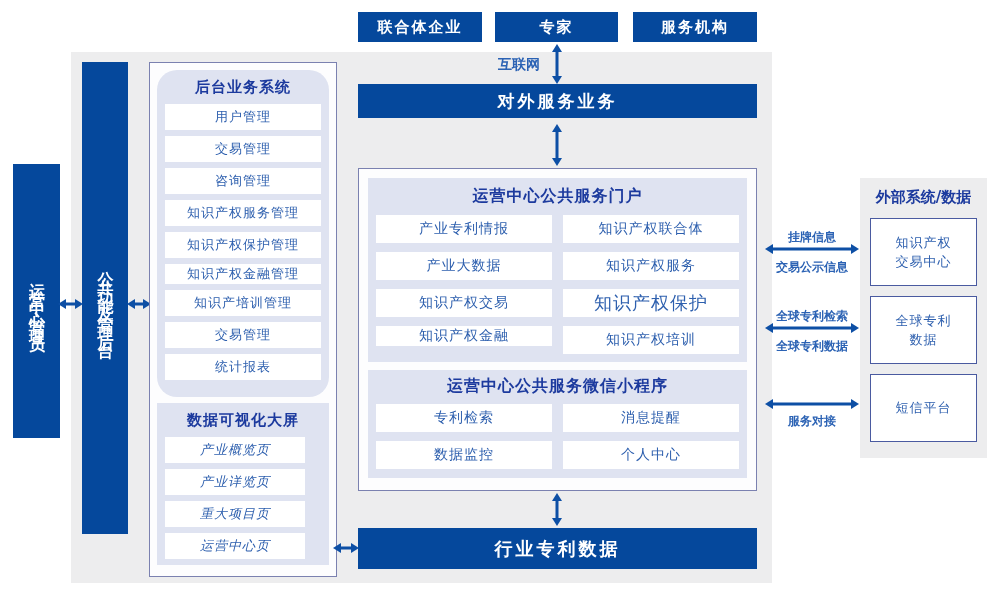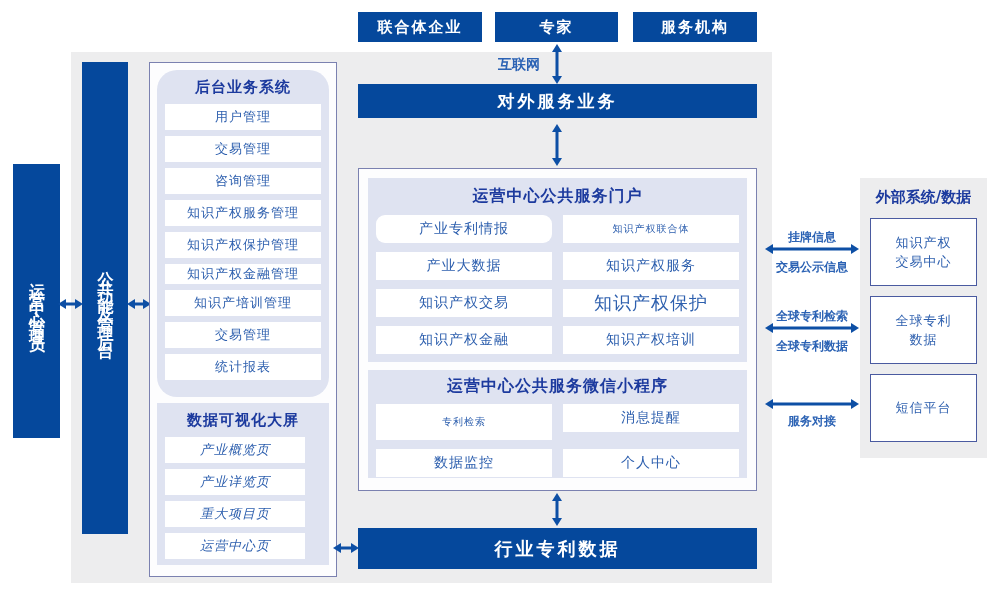--- a/index.html
+++ b/index.html
@@ -161,35 +161,35 @@
     <div class="item" style="height:26px;margin-bottom:6px;">重大项目页</div>
     <div class="item" style="height:26px;">运营中心页</div>
   </div>
 </div>
 
 <div class="abs container" style="left:358px;top:168px;width:399px;height:323px;"></div>
 
 <div class="abs panel" style="left:368px;top:178px;width:379px;height:184px;">
   <div class="panel-title" style="font-size:16px;">运营中心公共服务门户</div>
   <div style="padding:8px 8px 0 8px;display:grid;grid-template-columns:1fr 1fr;gap:9px 11px;">
-    <div class="item" style="height:28px;font-size:14px;border-radius:9px;">产业专利情报</div>
-    <div class="item" style="height:28px;font-size:10px;">知识产权联合体</div>
+    <div class="item" style="height:28px;font-size:14px;">产业专利情报</div>
+    <div class="item" style="height:28px;font-size:14px;">知识产权联合体</div>
     <div class="item" style="height:28px;font-size:14px;">产业大数据</div>
     <div class="item" style="height:28px;font-size:14px;">知识产权服务</div>
     <div class="item" style="height:28px;font-size:14px;">知识产权交易</div>
     <div class="item" style="height:28px;font-size:18px;">知识产权保护</div>
-    <div class="item" style="height:28px;font-size:14px;">知识产权金融</div>
+    <div class="item" style="height:20px;font-size:14px;">知识产权金融</div>
     <div class="item" style="height:28px;font-size:14px;">知识产权培训</div>
   </div>
 </div>
 
 <div class="abs panel" style="left:368px;top:370px;width:379px;height:108px;">
   <div class="panel-title" style="font-size:16px;padding-top:6px;">运营中心公共服务微信小程序</div>
   <div style="padding:7px 8px 0 8px;display:grid;grid-template-columns:1fr 1fr;gap:9px 11px;">
-    <div class="item" style="height:36px;font-size:10px;">专利检索</div>
+    <div class="item" style="height:28px;font-size:14px;">专利检索</div>
     <div class="item" style="height:28px;font-size:14px;">消息提醒</div>
     <div class="item" style="height:28px;font-size:14px;">数据监控</div>
     <div class="item" style="height:28px;font-size:14px;">个人中心</div>
   </div>
 </div>
 
 <div class="abs varrow" style="left:552px;top:493px;width:10px;height:33px;">
   <span class="line"></span>
     <span class="head-t"></span>
     <span class="head-b"></span>

